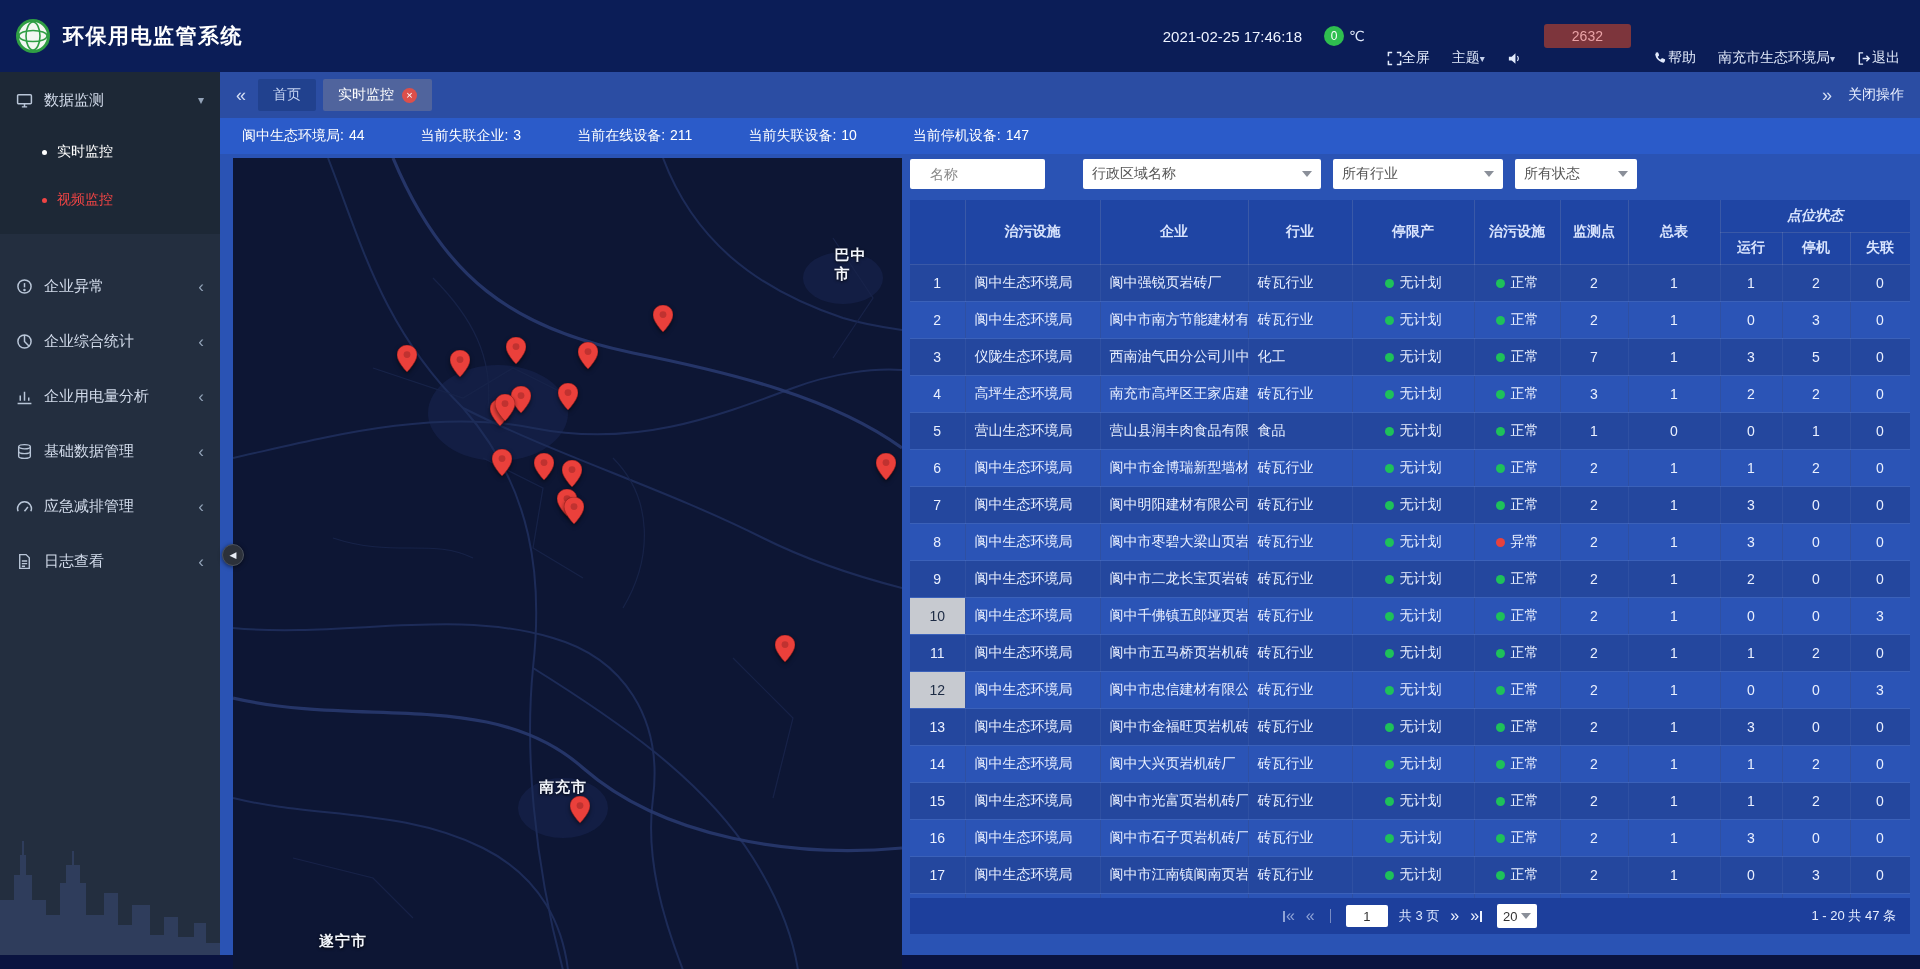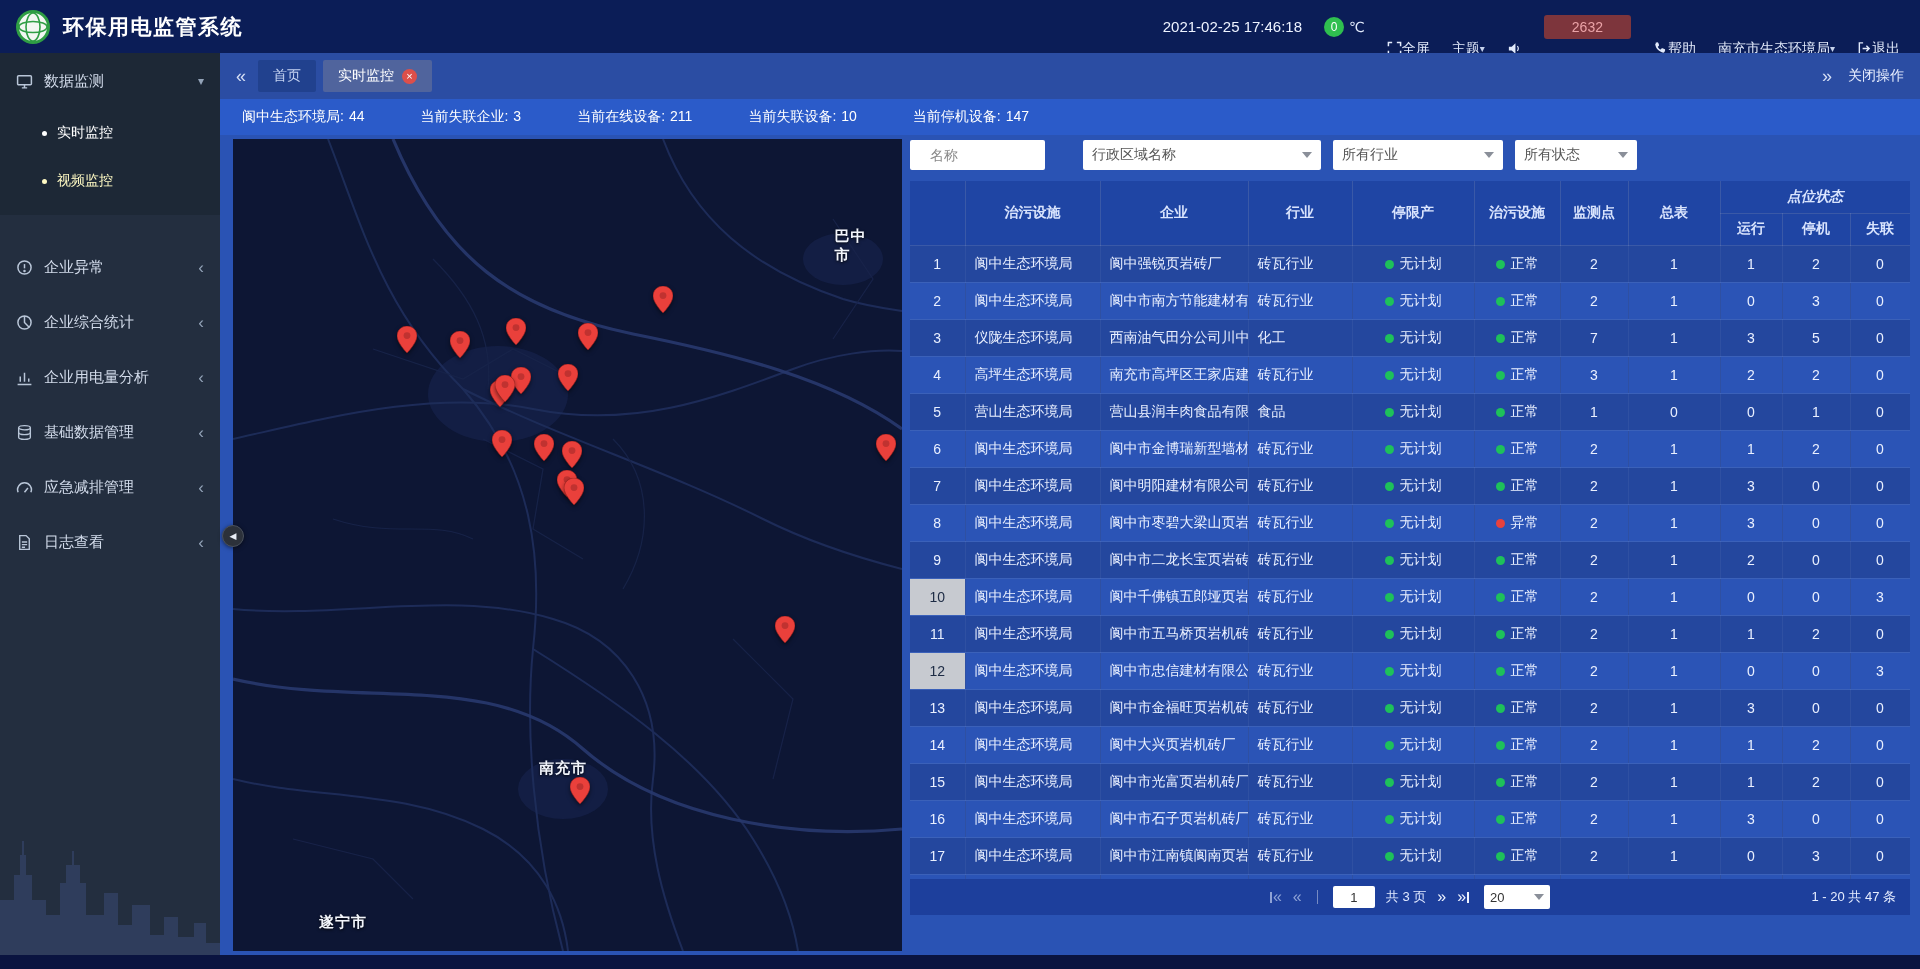--- a/index.html
+++ b/index.html
@@ -1,21 +1,21 @@
 <!DOCTYPE html>
 <html><head>
 <meta charset="utf-8">
 <style>
   * { box-sizing: border-box; }
   html,body { margin:0; padding:0; background:#0a1440; }
   body { font-family:"Liberation Sans","DejaVu Sans",sans-serif; }
   .app { width:1920px; height:969px; display:flex; flex-direction:column; overflow:hidden; }
 
   
-  .topbar { height:53px; background:#0b1d57; display:flex; align-items:center; justify-content:space-between; padding:0 20px 0 14px; flex-shrink:0; }
+  .topbar { height:72px; background:#0b1d57; display:flex; align-items:center; justify-content:space-between; padding:0 20px 0 14px; flex-shrink:0; }
   .brand { display:flex; align-items:center; gap:11px; }
   .logo { width:38px; height:38px; display:flex; align-items:center; justify-content:center; }
   .app-title { color:#ffffff; font-size:21px; font-weight:bold; letter-spacing:1.5px; }
   .top-right { display:flex; align-items:center; gap:22px; color:#e2eafb; font-size:14px; }
   .datetime { font-size:15px; color:#eef3ff; }
   .temp { display:flex; align-items:center; gap:5px; }
   .temp-circle { width:20px; height:20px; border-radius:50%; background:#2fbf4f; color:#fff; font-size:12px; display:flex; align-items:center; justify-content:center; }
   .top-item { display:flex; align-items:center; cursor:pointer; white-space:nowrap;margin-top:44px; }
   .top-item svg { display:block; }
   .caret-char { font-size:10px; color:#c6d2ec; }
@@ -26,21 +26,21 @@
 
   
   .sidebar { width:220px; background:#232e3f; position:relative; flex-shrink:0; overflow:hidden; }
   .menu-section.open { background:#1d2836; margin-bottom:25px; }
   .menu-head { height:56px; display:flex; align-items:center; padding:0 16px; gap:11px; color:#d3dceb; font-size:15px; cursor:pointer; }
   .menu-section:not(.open) .menu-head { height:55px; }
   .mi-icon { color:#b9c6d8; display:flex; }
   .mi-chev { margin-left:auto; color:#93a3b8; font-size:17px; line-height:1; }
   .mi-chev.down { font-size:12px; }
   .submenu { padding:0 0 10px 0; }
-  .submenu-item { height:48px; display:flex; align-items:center; gap:10px; padding-left:42px; color:#fef9c3; font-size:14px; cursor:pointer; }
+  .submenu-item { height:48px; display:flex; align-items:center; gap:10px; padding-left:42px; color:#ef4444; font-size:14px; cursor:pointer; }
   .submenu-item.active { color:#ffffff; }
   .sub-dot { width:5px; height:5px; border-radius:50%; background:currentColor; flex-shrink:0; }
   .skyline { position:absolute; bottom:0; left:0; pointer-events:none; }
 
   
   .main { flex:1; display:flex; flex-direction:column; min-width:0; background:#2a53b4; }
 
   
   .tabbar { height:46px; background:#2b4da3; display:flex; align-items:center; padding:0 16px; gap:12px; flex-shrink:0; }
   .tab-scroll { color:#d4def4; font-size:18px; cursor:pointer; line-height:1; }
@@ -95,21 +95,21 @@
 
   
   .pager { height:36px; background:#1d3f9c; display:flex; align-items:center; position:relative; color:#dfe8ff; flex-shrink:0; }
   .pager-center { margin:0 auto; display:flex; align-items:center; gap:11px; }
   .pg-btn { font-size:16px; cursor:pointer; color:#eef3ff; display:flex; align-items:center; gap:1px; line-height:1; }
   .pg-btn.disabled { color:#8fa3d6; }
   .pg-bar { display:inline-block; width:2px; height:11px; background:currentColor; }
   .pg-sep { width:1px; height:14px; background:rgba(255,255,255,.4); margin:0 4px; }
   .page-input { width:42px; height:22px; border:none; outline:none; border-radius:2px; text-align:center; font-size:13px; color:#333; }
   .pg-total { font-size:13px; }
-  .size-select { width:66px; height:24px; background:#fff; border-radius:2px; display:flex; align-items:center; justify-content:space-between; padding:0 6px; color:#333; font-size:13px; cursor:pointer; margin-left:4px; }
+  .size-select { width:40px; height:24px; background:#fff; border-radius:2px; display:flex; align-items:center; justify-content:space-between; padding:0 6px; color:#333; font-size:13px; cursor:pointer; margin-left:4px; }
   .pager-range { position:absolute; right:14px; font-size:13px; color:#e6edff;margin-left:39px; }
 
   .bottom-strip { height:14px; background:#0a1440; flex-shrink:0; }
 </style>
 </head>
 <body>
 
 <div class="app">
 
   <header class="topbar">

